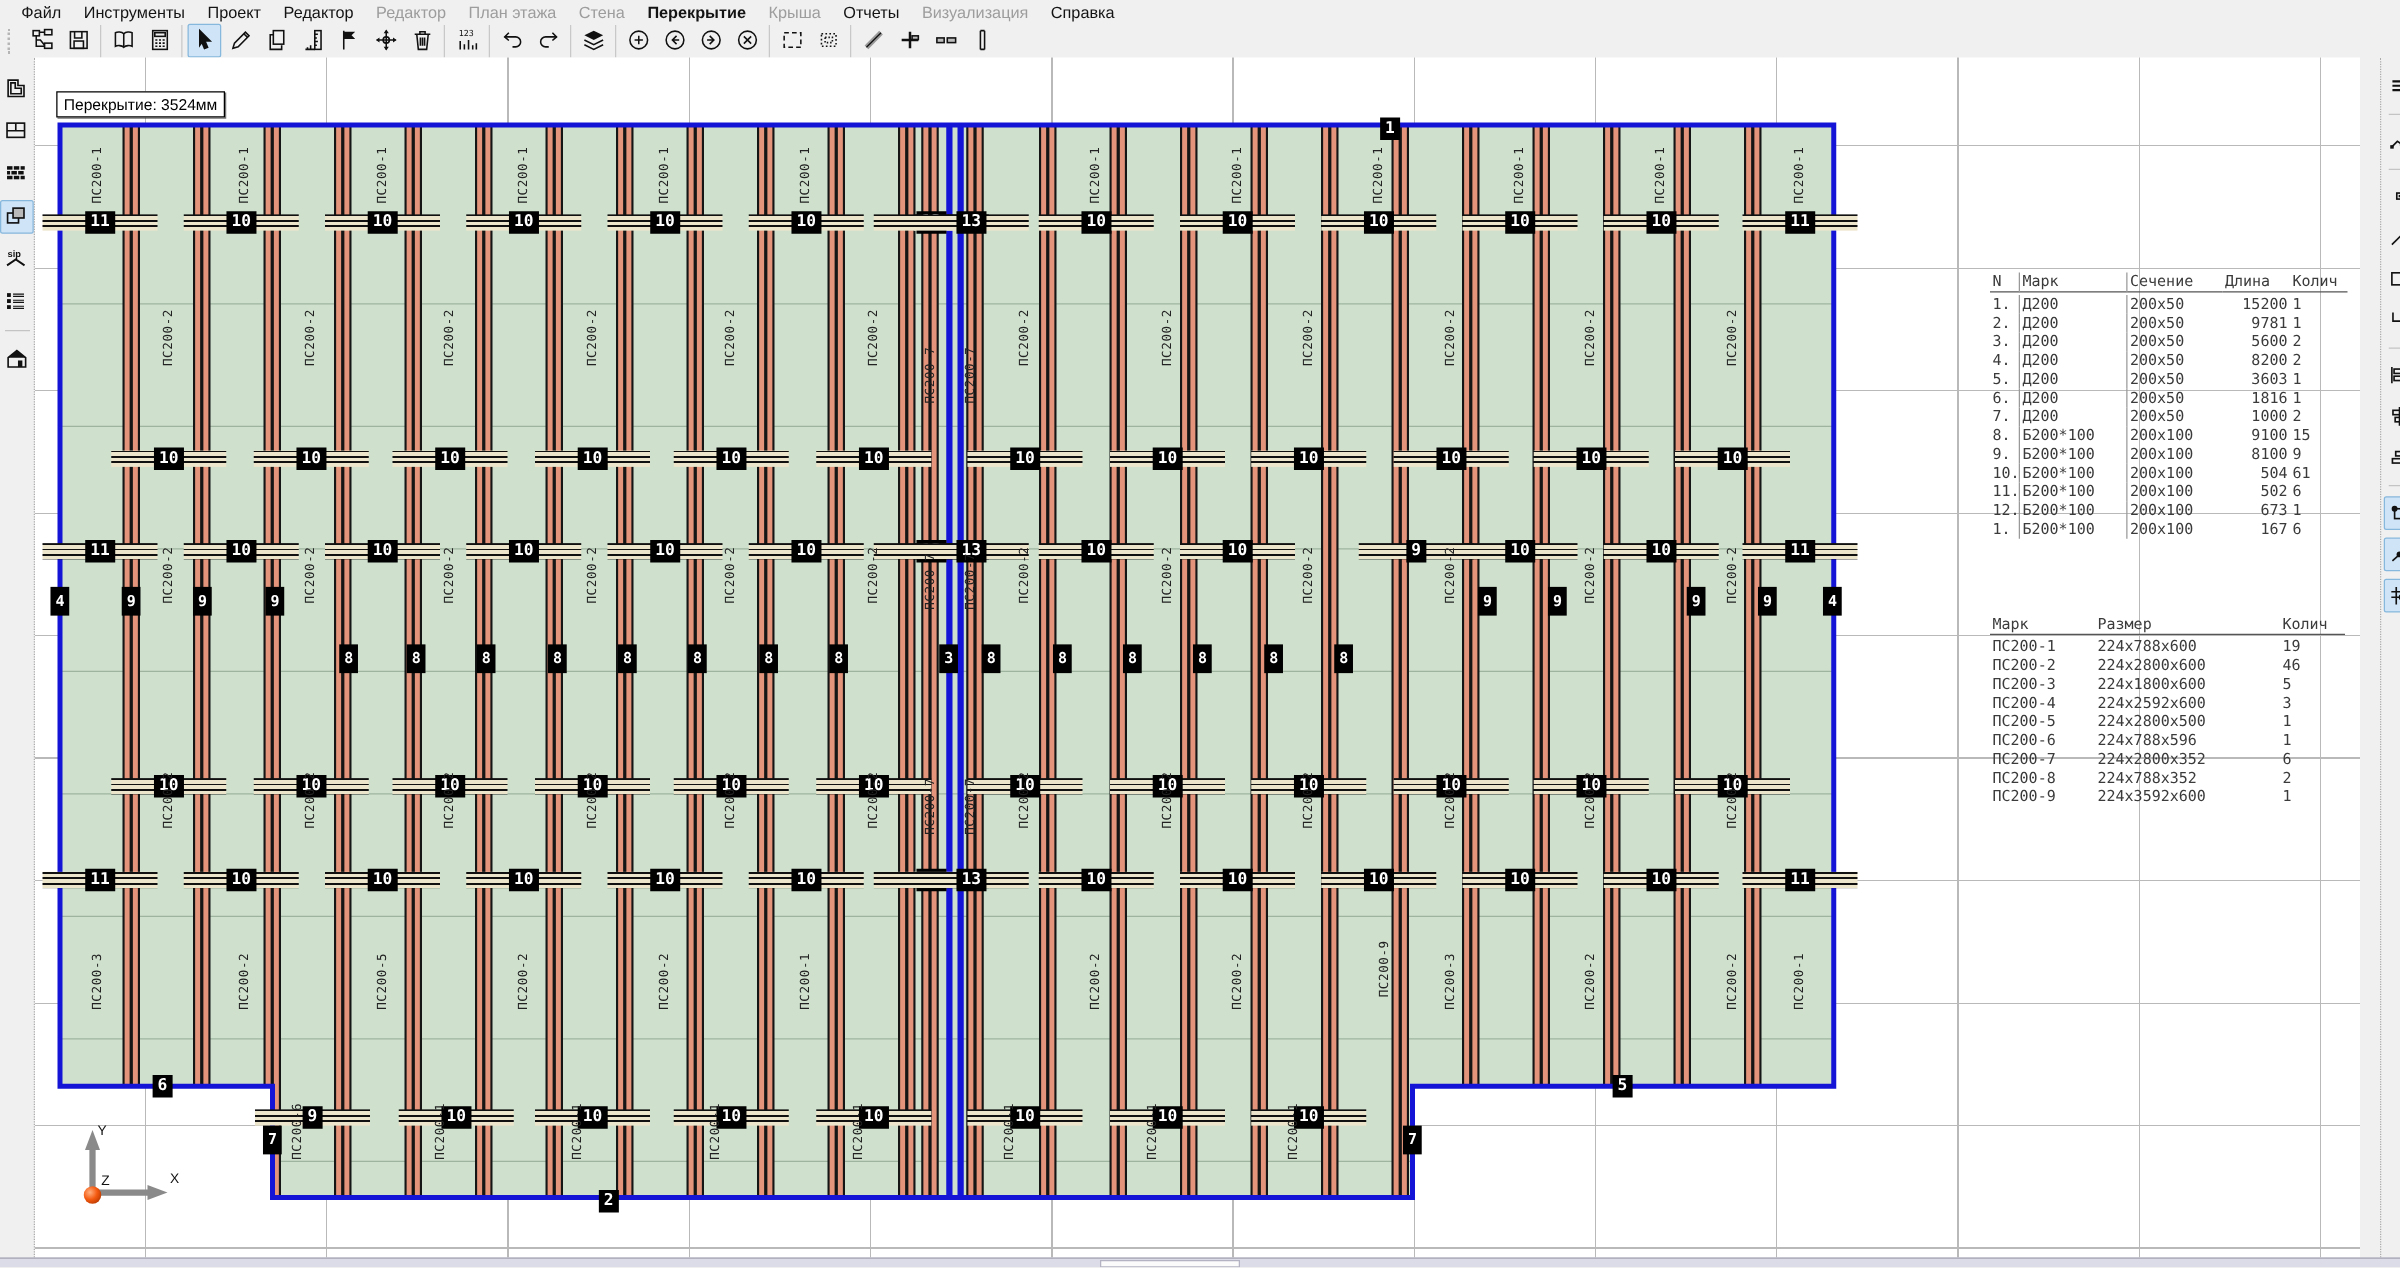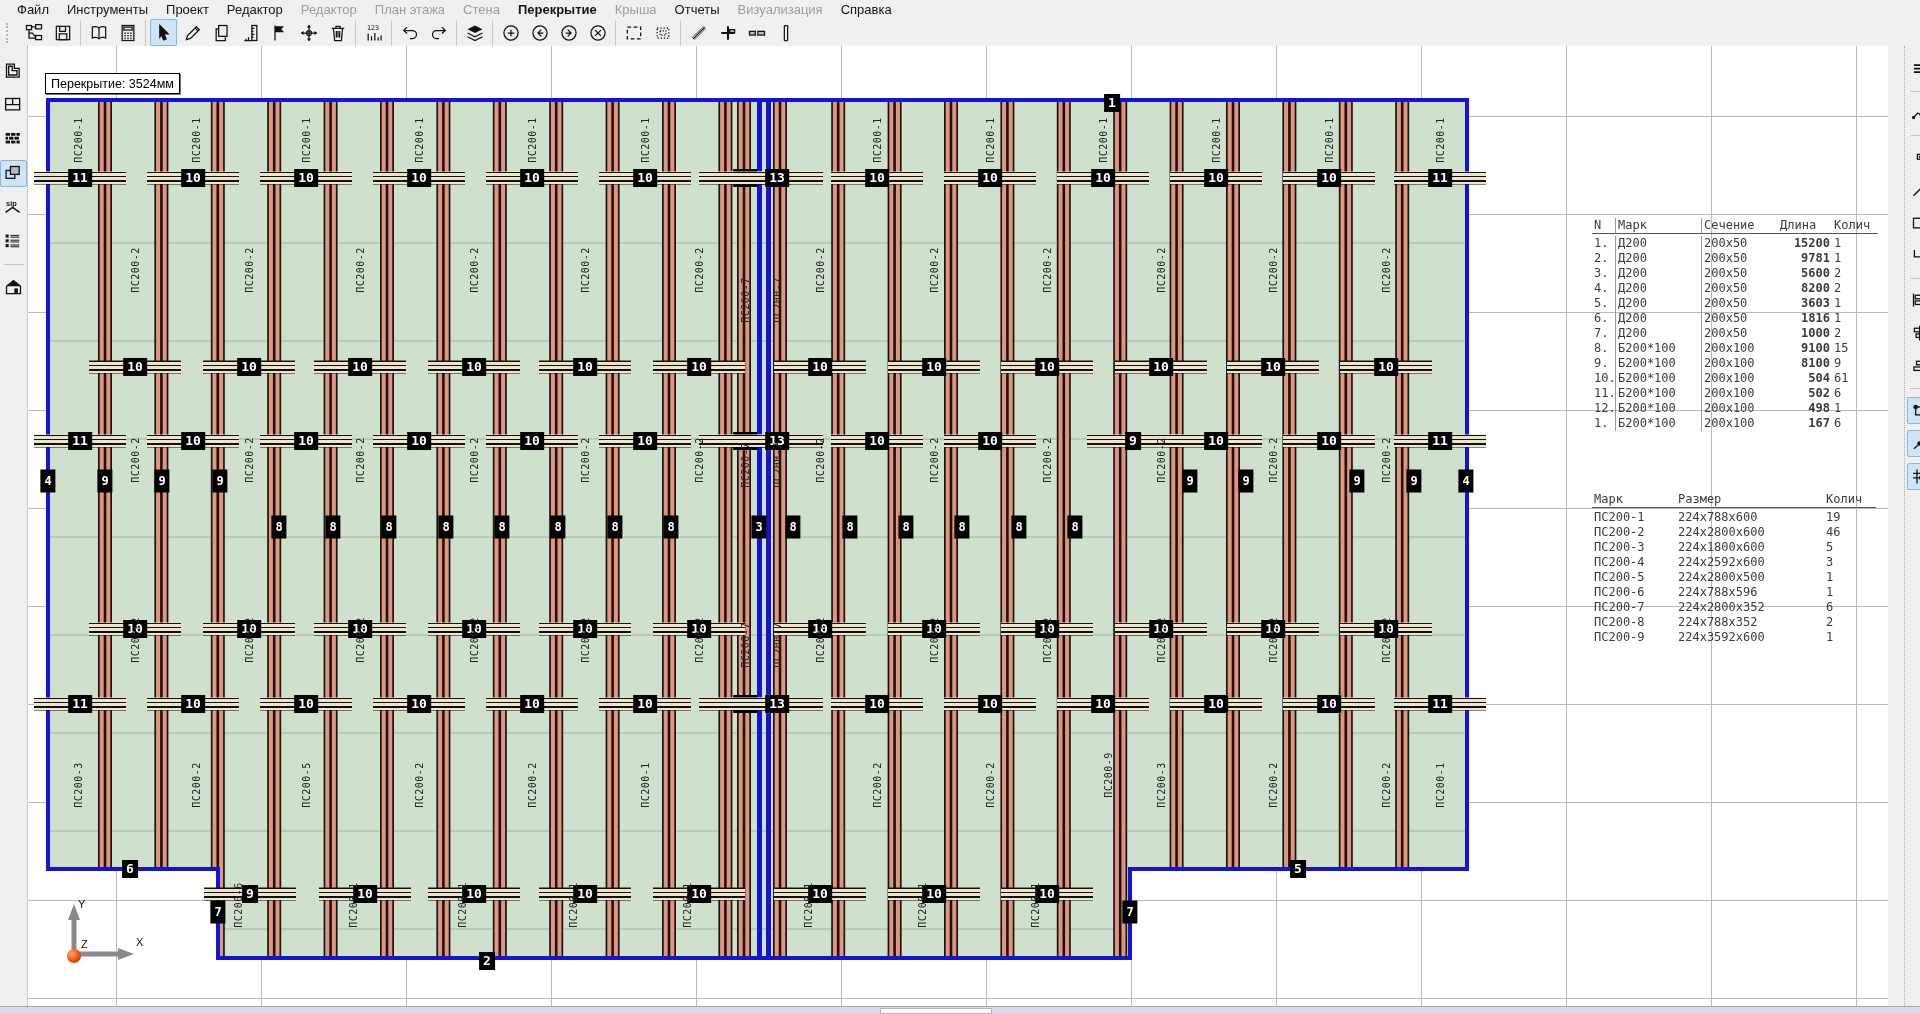--- a/index.html
+++ b/index.html
@@ -7,21 +7,21 @@
 
   
   #menubar{position:absolute;left:0;top:0;right:0;height:19px;display:flex;align-items:center;padding-left:8px;font-size:13px;background:#f0f0f0;}
   .menu-item{padding:1px 9px;color:#141414;white-space:nowrap;cursor:default;}
   .menu-item.disabled{color:#9d9d9d;}
   .menu-item.active{font-weight:bold;}
 
   
   #toolbar{position:absolute;left:0;top:19px;right:0;height:27px;display:flex;align-items:center;background:#f0f0f0;}
   .tb-handle{width:4px;height:20px;border-left:2px dotted #b5b5b5;margin:0 4px 0 6px;}
-  .tb-group{display:flex;align-items:center;height:26px;padding:0 3px;border-right:1px solid #c8c8c8;}
+  .tb-group{display:flex;align-items:flex-end;height:26px;padding:0 3px;border-right:1px solid #c8c8c8;}
   .tb-group:last-child{border-right:none;}
   .tb-btn{width:25px;height:25px;display:flex;align-items:center;justify-content:center;border:1px solid transparent;border-radius:2px;margin:0 1px;}
   .tb-btn.active{background:#cfe4f7;border-color:#86b7dc;}
 
   
   #left-sidebar{position:absolute;left:0;top:46px;width:28px;bottom:8px;background:#f0f0f0;display:flex;flex-direction:column;align-items:center;padding-top:12px;gap:7px;border-right:1px dotted #ababab;box-sizing:border-box;}
   #right-sidebar{position:absolute;right:0;top:46px;width:32px;bottom:8px;background:#f0f0f0;display:flex;flex-direction:column;align-items:center;padding-top:10px;gap:6px;border-left:1px dotted #ababab;box-sizing:border-box;}
   .sb-btn{width:25px;height:25px;display:flex;align-items:center;justify-content:center;border:1px solid transparent;border-radius:2px;}
   .sb-btn.active{background:#cfe4f7;border-color:#86b7dc;}
   .sb-sep{width:20px;height:0;border-top:1px solid #c4c4c4;margin:2px 0;}
@@ -42,21 +42,21 @@
   .plabel{position:absolute;transform:translate(-50%,-50%) rotate(-90deg);
     font:10px "DejaVu Sans Mono",monospace;letter-spacing:.5px;color:#222;white-space:nowrap;}
 
   
   .cad-table{position:absolute;display:grid;font:12px "DejaVu Sans Mono",monospace;color:#3b3b3b;}
   #cut-table{left:1564px;top:172px;grid-template-columns:24px 86px 76px 54px 46px;}
   #panel-table{left:1564px;top:446px;grid-template-columns:84px 148px 52px;}
   .cad-table span{padding:0 2px;line-height:15px;white-space:nowrap;}
   .cad-table .h{border-bottom:1px solid #555;margin-bottom:2px;}
   .cad-table .vr{border-right:1px solid #999;}
-  .cad-table .ra{text-align:right;font-weight:bold;}
+  .cad-table .ra{text-align:right;}
 
   
   #tooltip{position:absolute;left:17px;top:27px;height:19px;background:#fff;border:1px solid #000;
     box-shadow:1px 1px 0 rgba(0,0,0,.55);font-size:12.5px;color:#000;display:flex;align-items:center;
     padding:0 5px;white-space:nowrap;}
 
   
   #axes{position:absolute;left:26px;top:848px;}
   #axes text{font:11px "Liberation Sans",sans-serif;fill:#111;}
 
@@ -812,21 +812,21 @@
         <span class="ra">504</span>
         <span class="">61</span>
         <span class="vr ">11.</span>
         <span class="vr ">Б200*100</span>
         <span class="">200x100</span>
         <span class="ra">502</span>
         <span class="">6</span>
         <span class="vr ">12.</span>
         <span class="vr ">Б200*100</span>
         <span class="">200x100</span>
-        <span class="ra">498</span>
+        <span class="ra">673</span>
         <span class="">1</span>
         <span class="vr ">1.</span>
         <span class="vr ">Б200*100</span>
         <span class="">200x100</span>
         <span class="ra">167</span>
         <span class="">6</span>
       </div>
     <div id="panel-table" class="cad-table">
         <span class="h">Марк</span>
         <span class="h">Размер</span>

